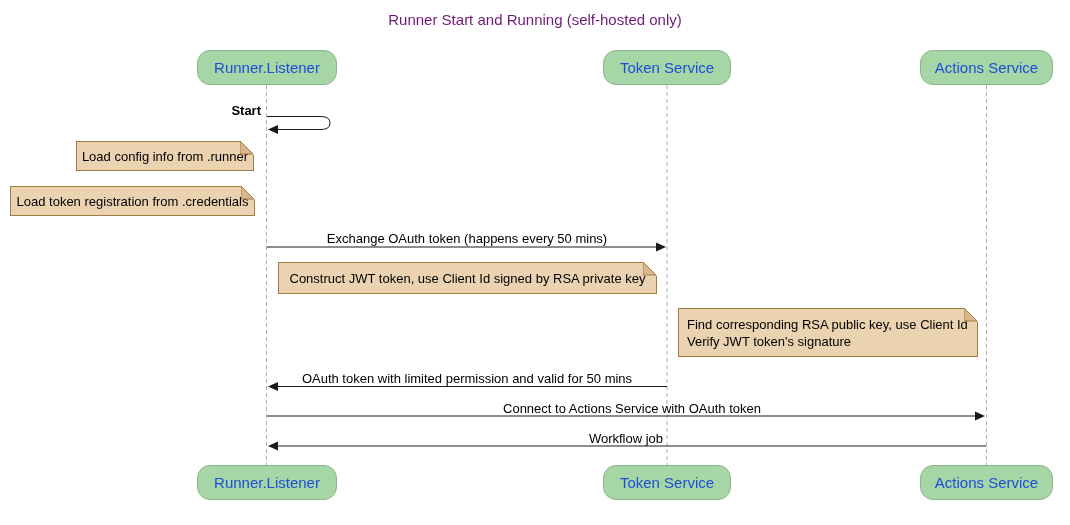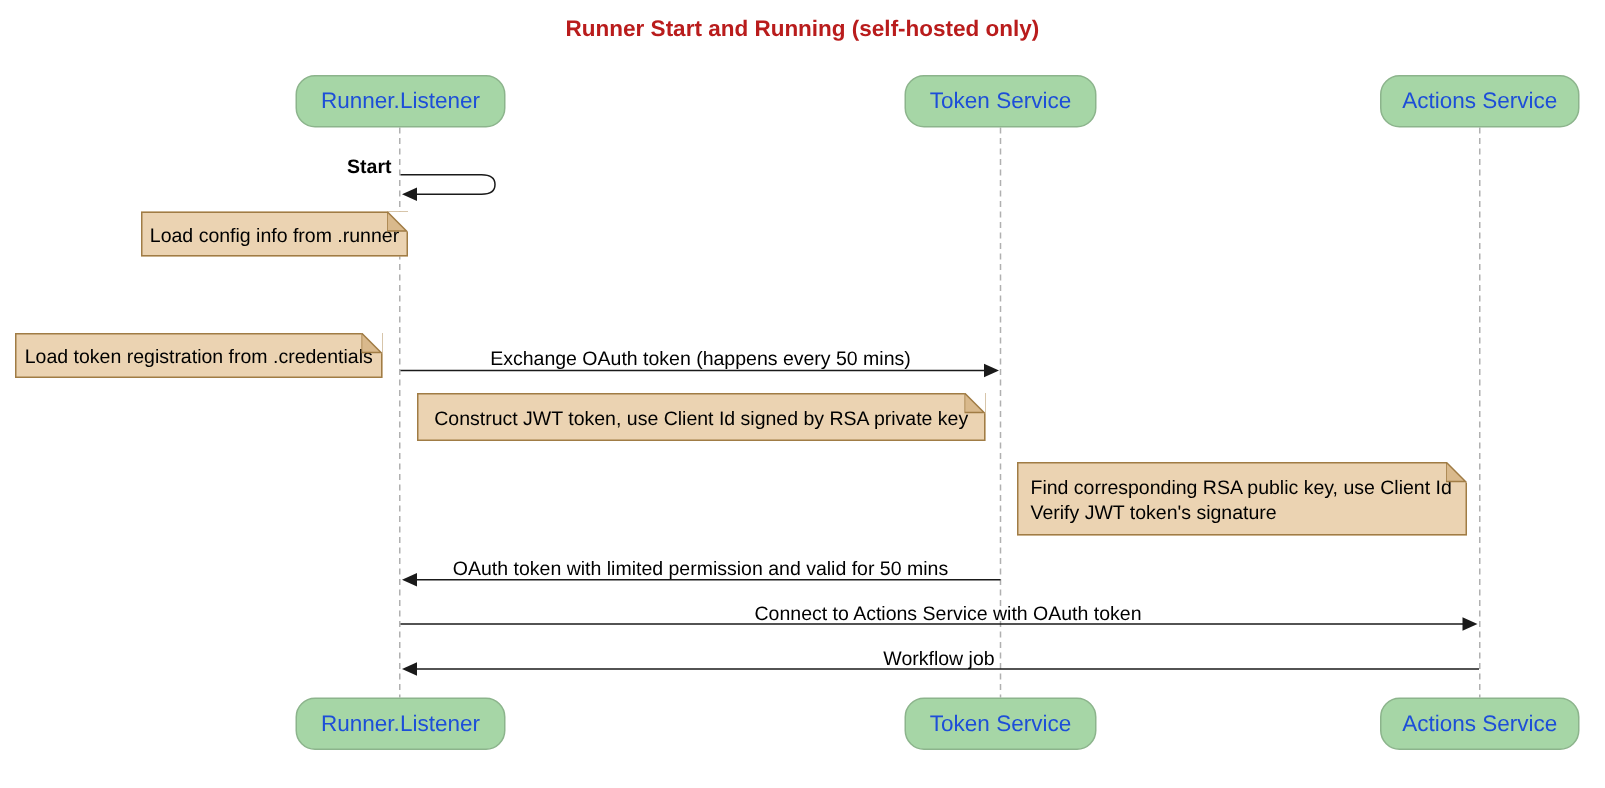--- a/index.html
+++ b/index.html
@@ -2,21 +2,21 @@
 <html style="--participant-fill: #a6d6a6; --participant-border: #8cb48c; --note-fill: #ebd3b2; --note-border: #a07c45; --note-fold: #d9b98c; --lifeline: #b0b0b0; --arrow: #1a1a1a;"><head>
 <meta charset="utf-8">
 <style>
   html,body{margin:0;padding:0;background:#fff;}
   .canvas{
     position:relative;width:1070px;height:525px;background:#fff;overflow:hidden;
     font-family:"Liberation Sans", sans-serif;color:#111;
   }
   .title{
     position:absolute;top:11px;left:0;width:100%;text-align:center;
-    font-size:15px;font-weight:bold;color:#b91c1c;
+    font-size:15px;font-weight:normal;color:#701a75;
   }
   .layer{position:absolute;left:0;top:0;z-index:1;}
   .lifeline{stroke:var(--lifeline,#b0b0b0);stroke-width:1;stroke-dasharray:4 3;fill:none;}
   .msg-line{stroke:var(--arrow,#1a1a1a);stroke-width:1;fill:none;}
   .ah{fill:var(--arrow,#1a1a1a);stroke:none;}
   .participant{
     position:absolute;height:35px;z-index:2;
     background:var(--participant-fill,#a6d6a6);
     border:1px solid var(--participant-border,#8cb48c);
     border-radius:13px;
@@ -78,29 +78,29 @@
   <div class="participant" style="left:197px;top:465px;width:140px;">Runner.Listener</div>
   <div class="participant" style="left:603px;top:465px;width:128px;">Token Service</div>
   <div class="participant" style="left:920px;top:465px;width:133px;">Actions Service</div>
 
   <div class="msg-label right-aligned" style="left:261px;top:104px;font-weight:bold;">Start</div>
   <div class="msg-label centered" style="left:467px;top:232px;">Exchange OAuth token (happens every 50 mins)</div>
   <div class="msg-label centered" style="left:467px;top:372px;">OAuth token with limited permission and valid for 50 mins</div>
   <div class="msg-label centered" style="left:632px;top:402px;">Connect to Actions Service with OAuth token</div>
   <div class="msg-label centered" style="left:626px;top:432px;">Workflow job</div>
 
-  <div class="note centered" style="left:94px;top:141px;width:178px;height:30px;">
+  <div class="note centered" style="left:76px;top:141px;width:178px;height:30px;">
     <svg class="fold" width="14" height="14" viewBox="0 0 14 14">
       <path class="cover" d="M0 0 H14 V14 Z"></path>
         <path class="flap" d="M0 0 L13 13 L0 13 Z"></path>
     </svg>
     <span class="note-line">Load config info from .runner</span>
   </div>
 
-  <div class="note centered" style="left:10px;top:186px;width:245px;height:30px;margin-top:36px;">
+  <div class="note centered" style="left:10px;top:186px;width:245px;height:30px;">
     <svg class="fold" width="14" height="14" viewBox="0 0 14 14">
       <path class="cover" d="M0 0 H14 V14 Z"></path>
         <path class="flap" d="M0 0 L13 13 L0 13 Z"></path>
     </svg>
     <span class="note-line">Load token registration from .credentials</span>
   </div>
 
   <div class="note centered" style="left:278px;top:262px;width:379px;height:32px;">
     <svg class="fold" width="14" height="14" viewBox="0 0 14 14">
       <path class="cover" d="M0 0 H14 V14 Z"></path>

